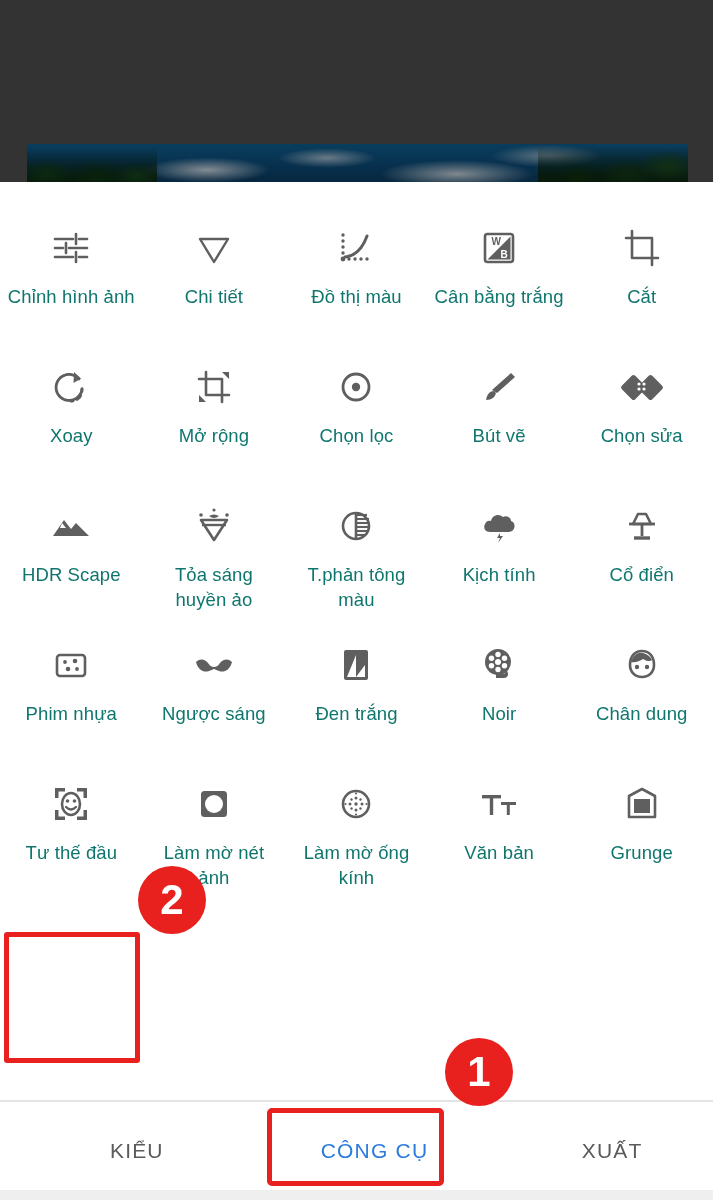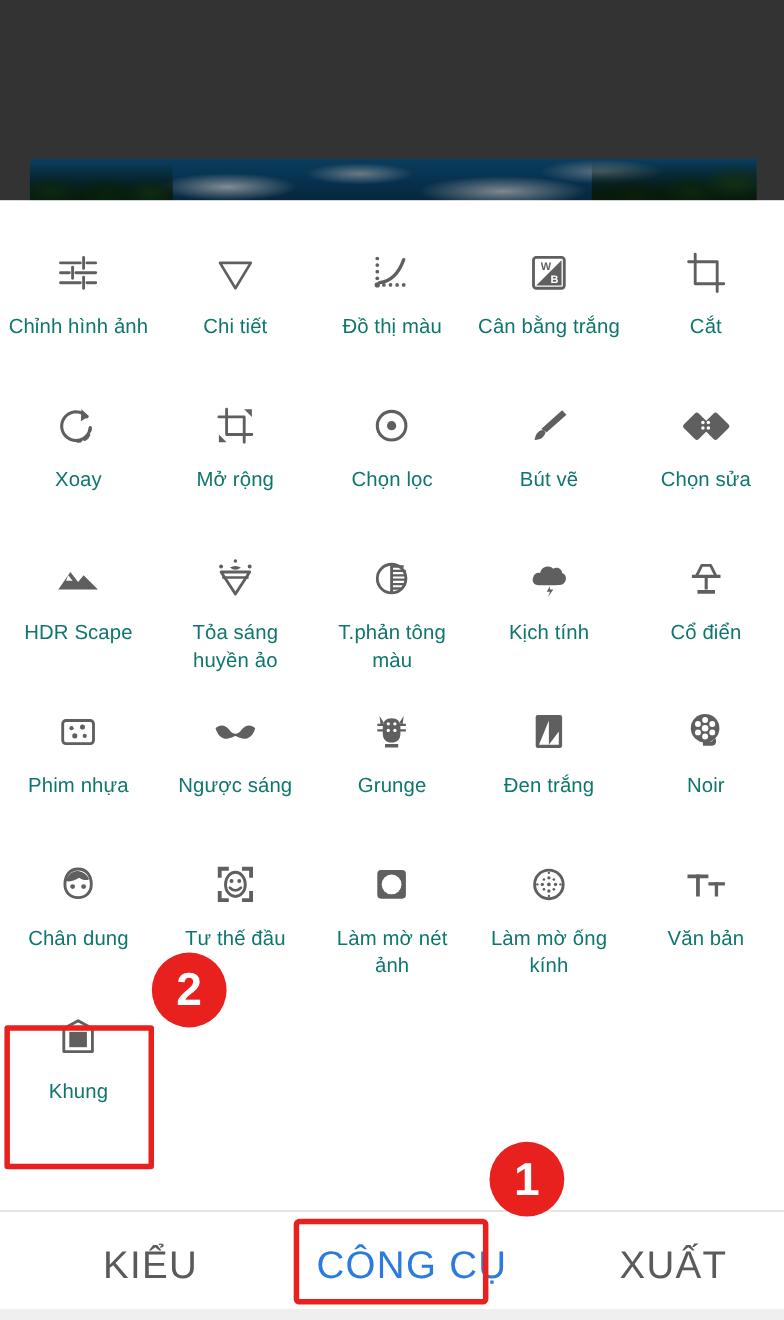--- a/index.html
+++ b/index.html
@@ -102,21 +102,21 @@
   #tab-bar {
     position: absolute;
     left: 0; top: 920px;
     width: 713px; height: 98px;
     display: flex;
     background: #ffffff;
   }
   .tab {
     flex: 1;
     display: flex; align-items: center; justify-content: center;
-    font-size: 35px;
+    font-size: 21px;
     letter-spacing: 1.2px;
     color: #5a5a5a;
     cursor: pointer;
     padding-left: 36px;
   }
   .tab.active { color: #2b7bdf; }
   #tab-bottom-edge {
     position: absolute;
     left: 0; top: 1190px;
     width: 713px; height: 10px;
@@ -366,43 +366,20 @@
           </div>
           <div class="tool-label">Phim nhựa</div>
         </div>
         <div class="tool-item">
           <div class="tool-icon">
             <svg width="44" height="44" viewBox="0 0 44 44">
               <path d="M4 19 C8 15 13 16 16 20 C18 23 20 24 22 24 C24 24 26 23 28 20 C31 16 36 15 40 19 C38 27 32 30 27 28 C24 27 23 26 22 26 C21 26 20 27 17 28 C12 30 6 27 4 19 Z" fill="currentColor"></path>
             </svg>
           </div>
           <div class="tool-label">Ngược sáng</div>
-        </div>
-        <div class="tool-item">
-          <div class="tool-icon">
-            <svg width="44" height="44" viewBox="0 0 44 44">
-              <path d="M14 18 C14 13 17 10 22 10 C27 10 30 13 30 18 L30 24 C30 29 27 32 22 32 C17 32 14 29 14 24 Z" fill="currentColor"></path>
-              <path d="M11 8 L15 14 L12 16 Z" fill="currentColor"></path>
-              <path d="M33 8 L29 14 L32 16 Z" fill="currentColor"></path>
-              <g stroke="currentColor" stroke-width="2">
-                <line x1="9" y1="16" x2="16" y2="16"></line>
-                <line x1="28" y1="16" x2="35" y2="16"></line>
-                <line x1="9" y1="21" x2="16" y2="21"></line>
-                <line x1="28" y1="21" x2="35" y2="21"></line>
-              </g>
-              <g fill="#ffffff">
-                <circle cx="19" cy="15" r="1.5"></circle>
-                <circle cx="25" cy="15" r="1.5"></circle>
-                <circle cx="19" cy="21" r="1.5"></circle>
-                <circle cx="25" cy="21" r="1.5"></circle>
-              </g>
-              <line x1="16" y1="35" x2="28" y2="35" stroke="currentColor" stroke-width="3.2"></line>
-            </svg>
-          </div>
-          <div class="tool-label">Grunge</div>
         </div>
         <div class="tool-item">
           <div class="tool-icon">
             <svg width="44" height="44" viewBox="0 0 44 44">
               <rect x="10" y="7" width="24" height="30" rx="2" fill="currentColor"></rect>
               <path d="M13 34 L22 12 L22 34 Z" fill="#ffffff"></path>
               <path d="M22 34 L31 22 L31 34 Z" fill="#ffffff"></path>
             </svg>
           </div>
           <div class="tool-label">Đen trắng</div>
@@ -502,21 +479,21 @@
           </div>
           <div class="tool-label">Văn bản</div>
         </div>
         <div class="tool-item">
           <div class="tool-icon">
             <svg width="44" height="44" viewBox="0 0 44 44">
               <path d="M9 14 L22 7 L35 14 L35 35 L9 35 Z" stroke="currentColor" fill="none" stroke-width="2.6" stroke-linejoin="round"></path>
               <rect x="14" y="17" width="16" height="14" fill="currentColor"></rect>
             </svg>
           </div>
-          <div class="tool-label">Khung</div>
+          <div class="tool-label">Grunge</div>
         </div>
       </div>
 
     <div id="tab-divider"></div>
     <div id="tab-bar">
         <div class="tab">KIỂU</div>
         <div class="tab active">CÔNG CỤ</div>
         <div class="tab">XUẤT</div>
       </div>
   </div>

